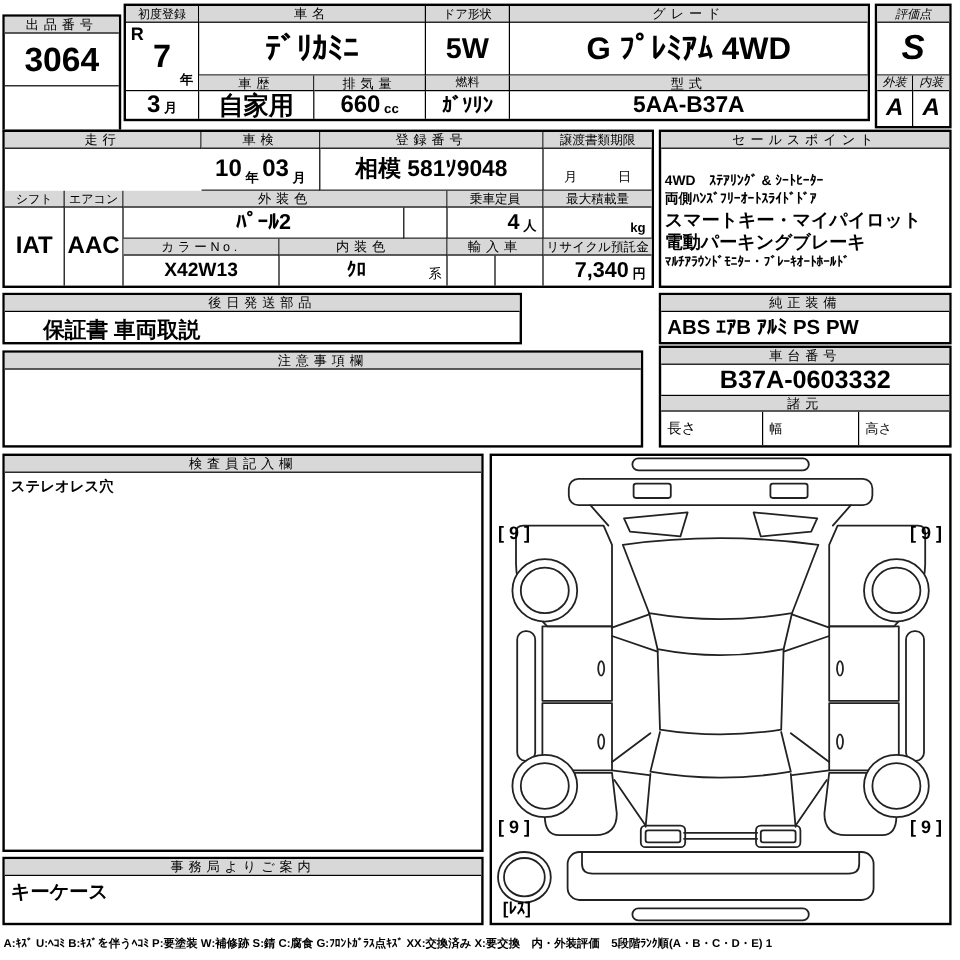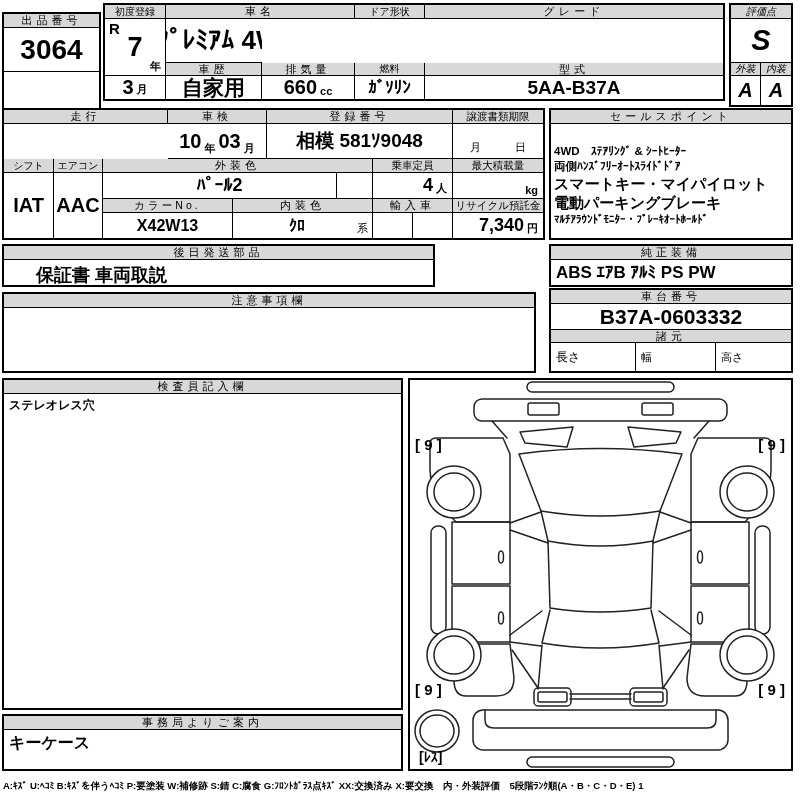--- a/index.html
+++ b/index.html
@@ -50,20 +50,22 @@
       <div class="c hdr mini">初度登録</div>
       <div class="c hdr" style="grid-column:2/4;text-align:right;">車名</div>
       <div class="c hdr mini">ドア形状</div>
       <div class="c hdr nbr">グレード</div>
 
       <div class="c era-cell" style="grid-row:2/4;">
         <span class="era">R</span>
         <span class="era-year">7</span>
         <span class="era-unit">年</span>
       </div>
+      <div class="c v big" style="grid-column:2/4;">ﾃﾞﾘｶﾐﾆ</div>
+      <div class="c v" style="font-size:24px;">5W</div>
       <div class="c v big nbr">G ﾌﾟﾚﾐｱﾑ 4WD</div>
 
       <div class="c hdr" style="grid-column:2/3;">車歴</div>
       <div class="c hdr">排気量</div>
       <div class="c hdr mini">燃料</div>
       <div class="c hdr nbr">型式</div>
 
       <div class="c v nbb">
         <span class="med">3</span>
         <span class="unit">月</span>

